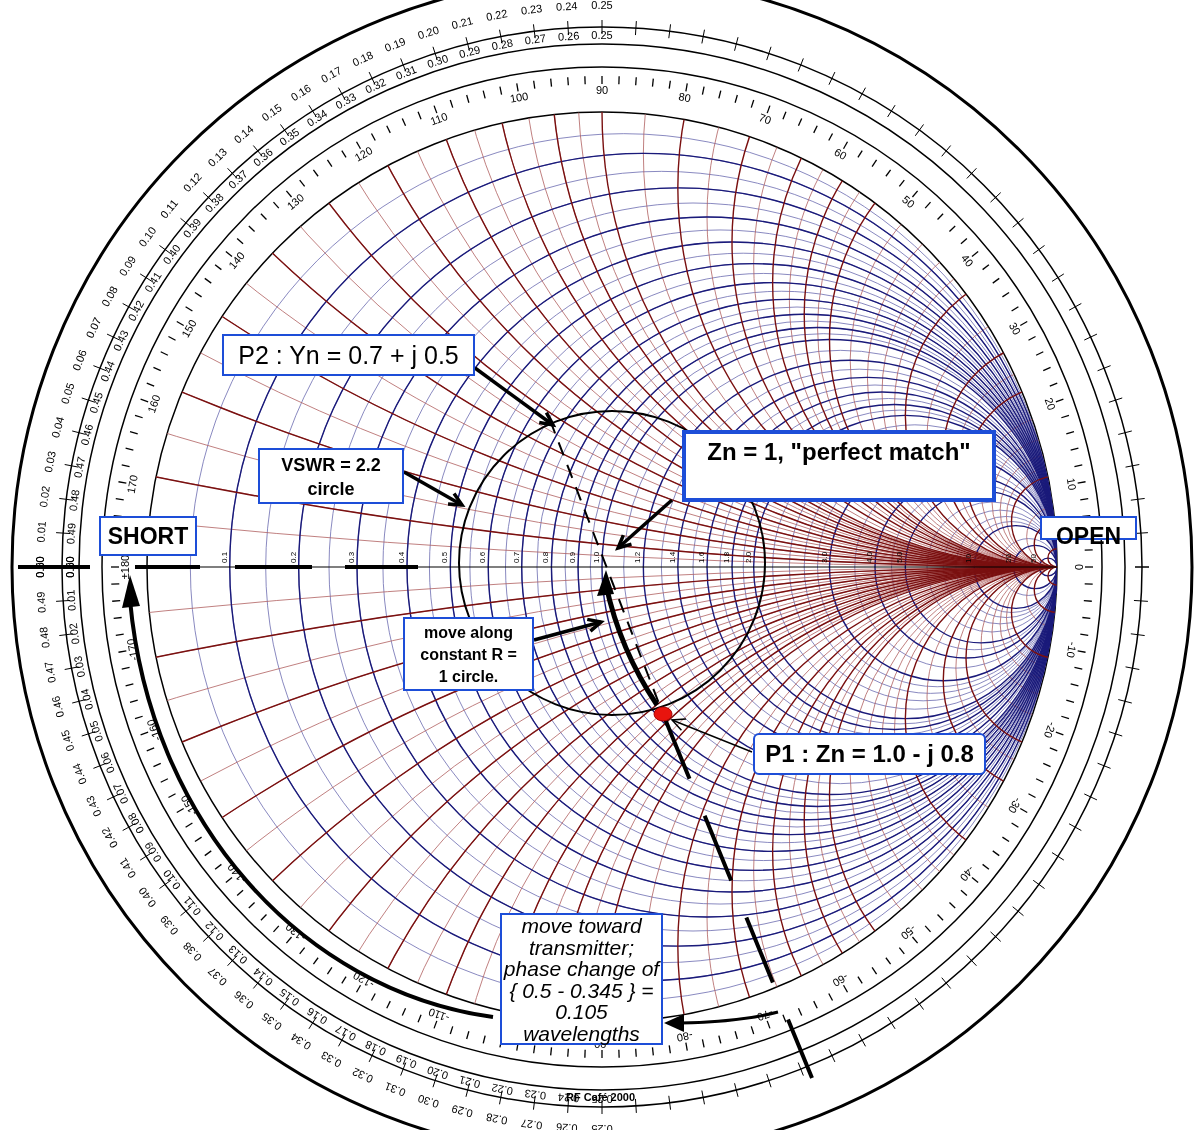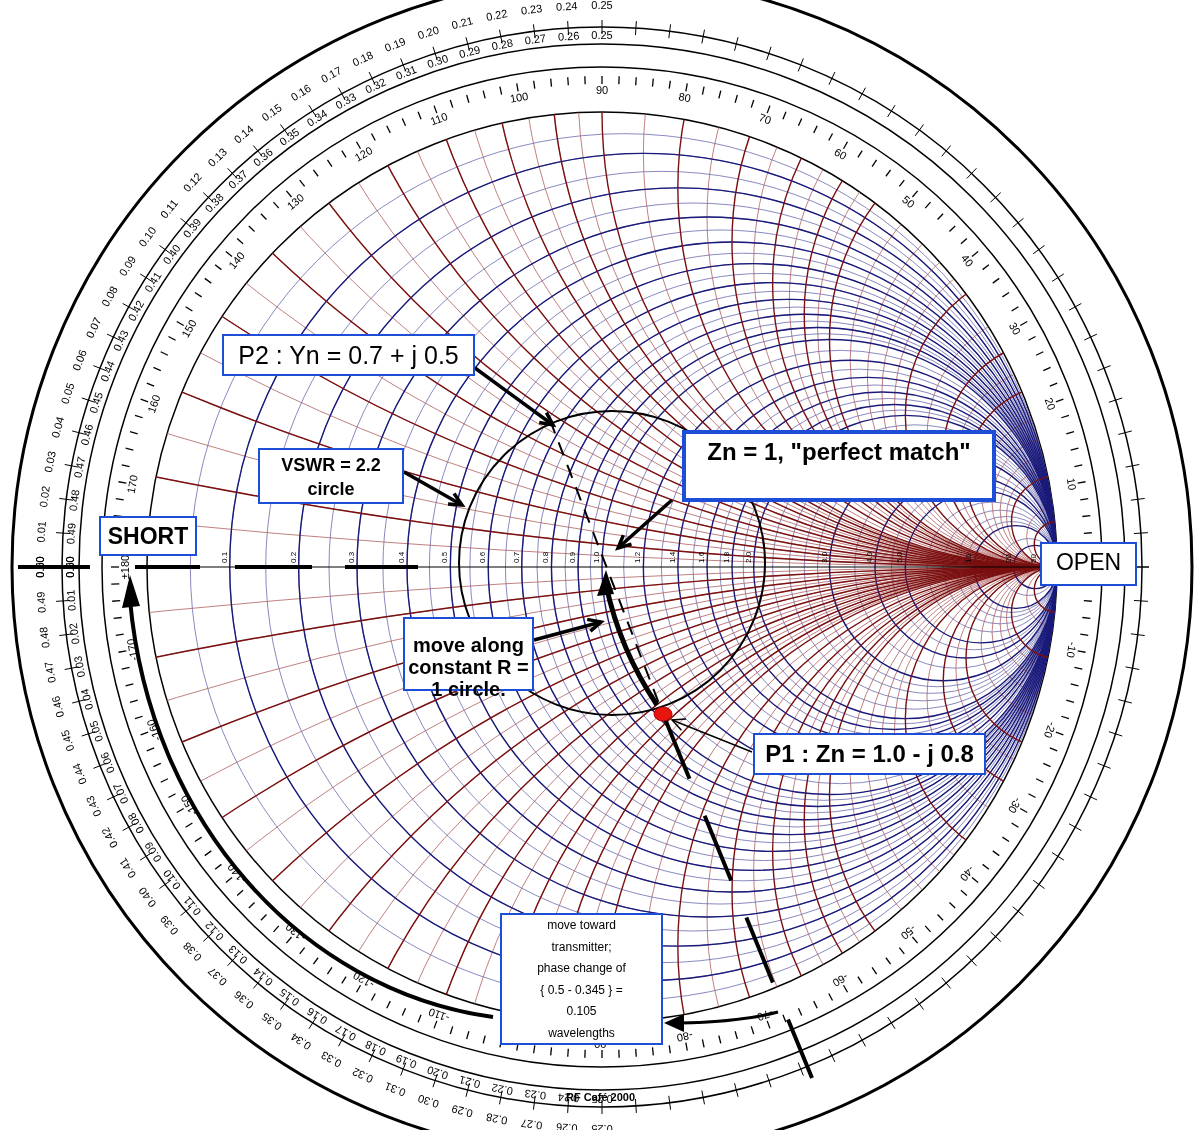--- a/index.html
+++ b/index.html
@@ -7,27 +7,27 @@
          font-family: "Liberation Sans", sans-serif; }
   #chart { position: absolute; left: 0; top: 0; }
   .callout {
     position: absolute; background: #fff; border: 2px solid #1d4ed8;
     box-sizing: border-box; text-align: center; color: #000;
     font-family: "Liberation Sans", sans-serif;
   }
   .callout.bold { font-weight: bold; }
   .callout .line { display: block; }
   #short-label { left: 99px; top: 516px; width: 98px; height: 40px; font-size: 23px; font-weight: bold; line-height: 36px; }
-  #open-label { left: 1040px; top: 516px; width: 97px; height: 44px; font-size: 23px; font-weight: normal; line-height: 36px; margin-top: 26px; }
+  #open-label { left: 1040px; top: 516px; width: 97px; height: 24px; font-size: 23px; font-weight: bold; line-height: 36px; }
   #p2-label { left: 222px; top: 334px; width: 253px; height: 42px; font-size: 25px; line-height: 38px; }
   #vswr-label { left: 258px; top: 432px; width: 146px; height: 56px; font-size: 18px; font-weight: bold; line-height: 24px; padding-top: 3px; margin-top: 16px; }
   #match-label { left: 682px; top: 430px; width: 314px; height: 72px; border-width: 4px; font-size: 24px; font-weight: bold; line-height: 30px; padding-top: 3px; }
-  #move-r-label { left: 403px; top: 617px; width: 131px; height: 74px; font-size: 20px; font-weight: bold; line-height: 22px; padding-top: 15px; }
-  #p1-label { left: 753px; top: 733px; width: 233px; height: 42px; font-size: 24px; font-weight: bold; line-height: 38px; }
-  #move-t-label { left: 500px; top: 913px; width: 163px; height: 132px; font-size: 12px; line-height: 21.5px; padding-top: 0px; }
+  #move-r-label { left: 403px; top: 617px; width: 131px; height: 74px; font-size: 16px; font-weight: bold; line-height: 22px; padding-top: 3px; }
+  #p1-label { left: 753px; top: 733px; width: 233px; height: 42px; font-size: 24px; font-weight: bold; line-height: 38px; border-radius: 6px; }
+  #move-t-label { left: 500px; top: 913px; width: 163px; height: 132px; font-size: 21px; line-height: 21.5px; padding-top: 0px; font-style: italic; }
   #credit { position: absolute; left: 566px; top: 1091px; font-size: 11px; font-weight: bold; color: #000; }
 </style>
 </head>
 <body>
 
 <svg id="chart" width="1200" height="1130" viewBox="0 0 1200 1130" xmlns="http://www.w3.org/2000/svg">
   <g id="rings">
       <circle cx="602" cy="567" r="590" fill="none" stroke="#000" stroke-width="3"></circle>
       <circle cx="602" cy="567" r="523" fill="none" stroke="#000" stroke-width="1.5"></circle>
       <circle cx="602" cy="567" r="540" fill="none" stroke="#000" stroke-width="1.5"></circle>

